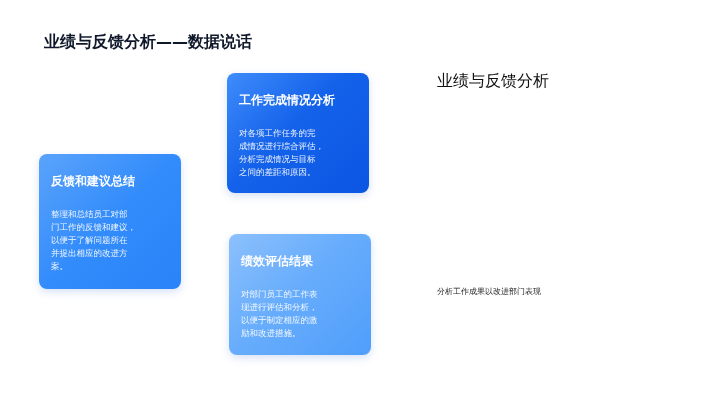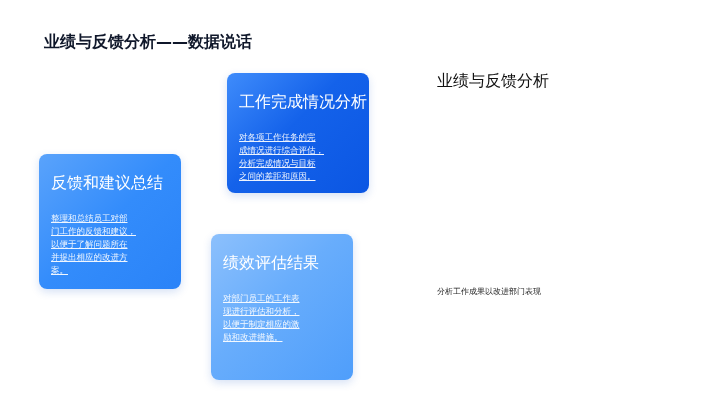--- a/index.html
+++ b/index.html
@@ -17,26 +17,26 @@
   }
   .side-desc {
     position: absolute; left: 437px; top: 264px;
     font-size: 8px; color: #222222; white-space: nowrap; margin-top: 22px;
   }
   .card {
     position: absolute; width: 142px; border-radius: 8px; box-sizing: border-box;
     padding: 19px 12px 10px 12px; color: #ffffff;
     box-shadow: 0 3px 8px rgba(30, 90, 200, 0.18);
   }
-  .card-title { font-size: 16px; font-weight: normal; white-space: nowrap; margin-bottom: 18px; }
+  .card-title { font-size: 12px; font-weight: bold; white-space: nowrap; margin-bottom: 18px; }
   .card-body { font-size: 8.5px; line-height: 13px; color: rgba(255,255,255,0.92); }
-  .card-body div { white-space: nowrap; text-decoration: underline; }
+  .card-body div { white-space: nowrap; }
   .c1 { left: 227px; top: 73px; height: 120px; background: linear-gradient(135deg, #3f8cfb 0%, #1462ea 45%, #0b56e3 100%); }
   .c2 { left: 39px; top: 154px; height: 135px; background: linear-gradient(135deg, #5aa3fb 0%, #338cfb 50%, #2a83f8 100%); padding-top: 19px; }
-  .c3 { left: 211px; top: 234px; height: 146px; background: linear-gradient(135deg, #8cc0fc 0%, #68adfc 45%, #4f9efb 100%); }
+  .c3 { left: 229px; top: 234px; height: 121px; background: linear-gradient(135deg, #8cc0fc 0%, #68adfc 45%, #4f9efb 100%); }
 </style>
 </head>
 <body>
 
 <div class="main-title">业绩与反馈分析——数据说话</div>
 
 <div class="card c1">
   <div class="card-title">工作完成情况分析</div>
   <div class="card-body">
     <div>对各项工作任务的完</div>

